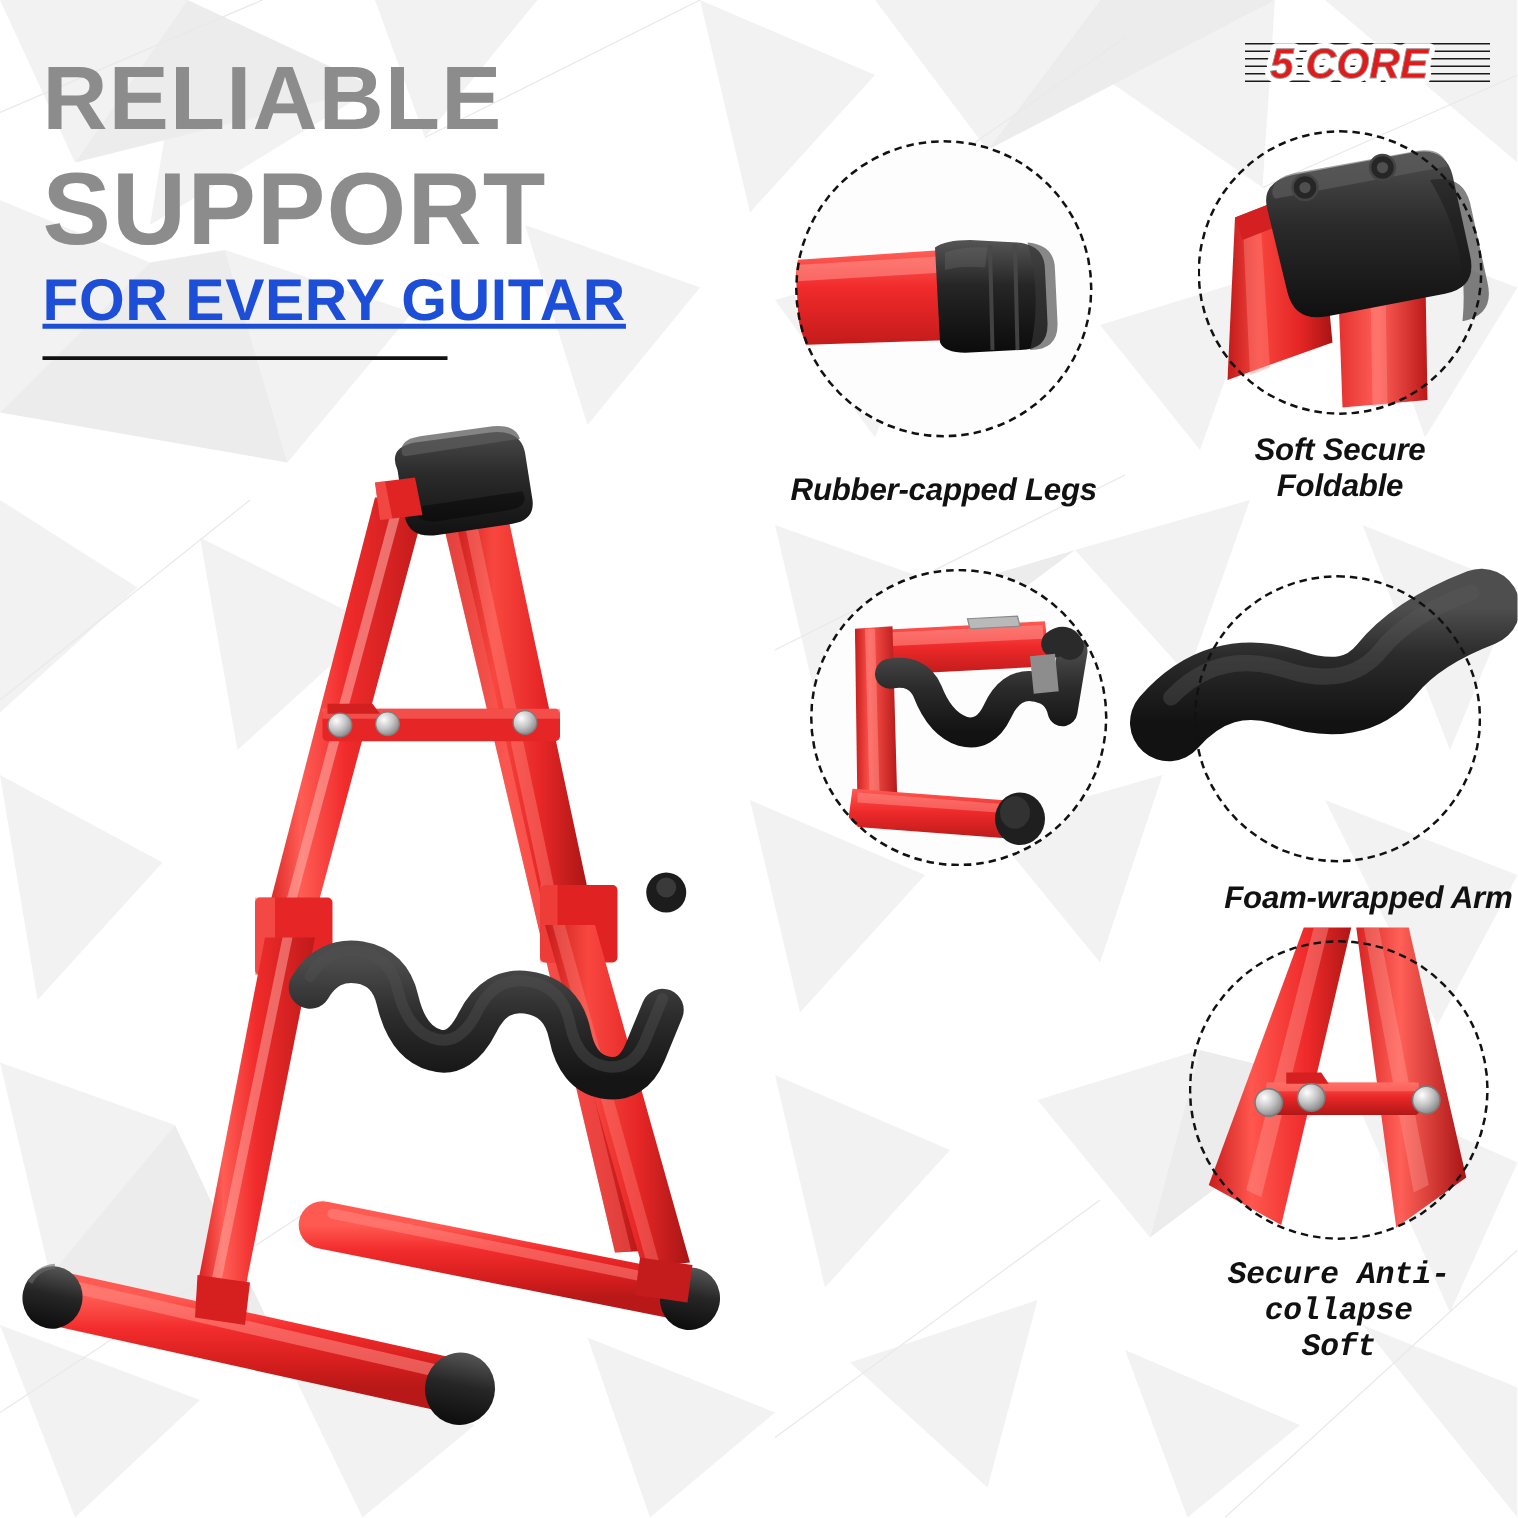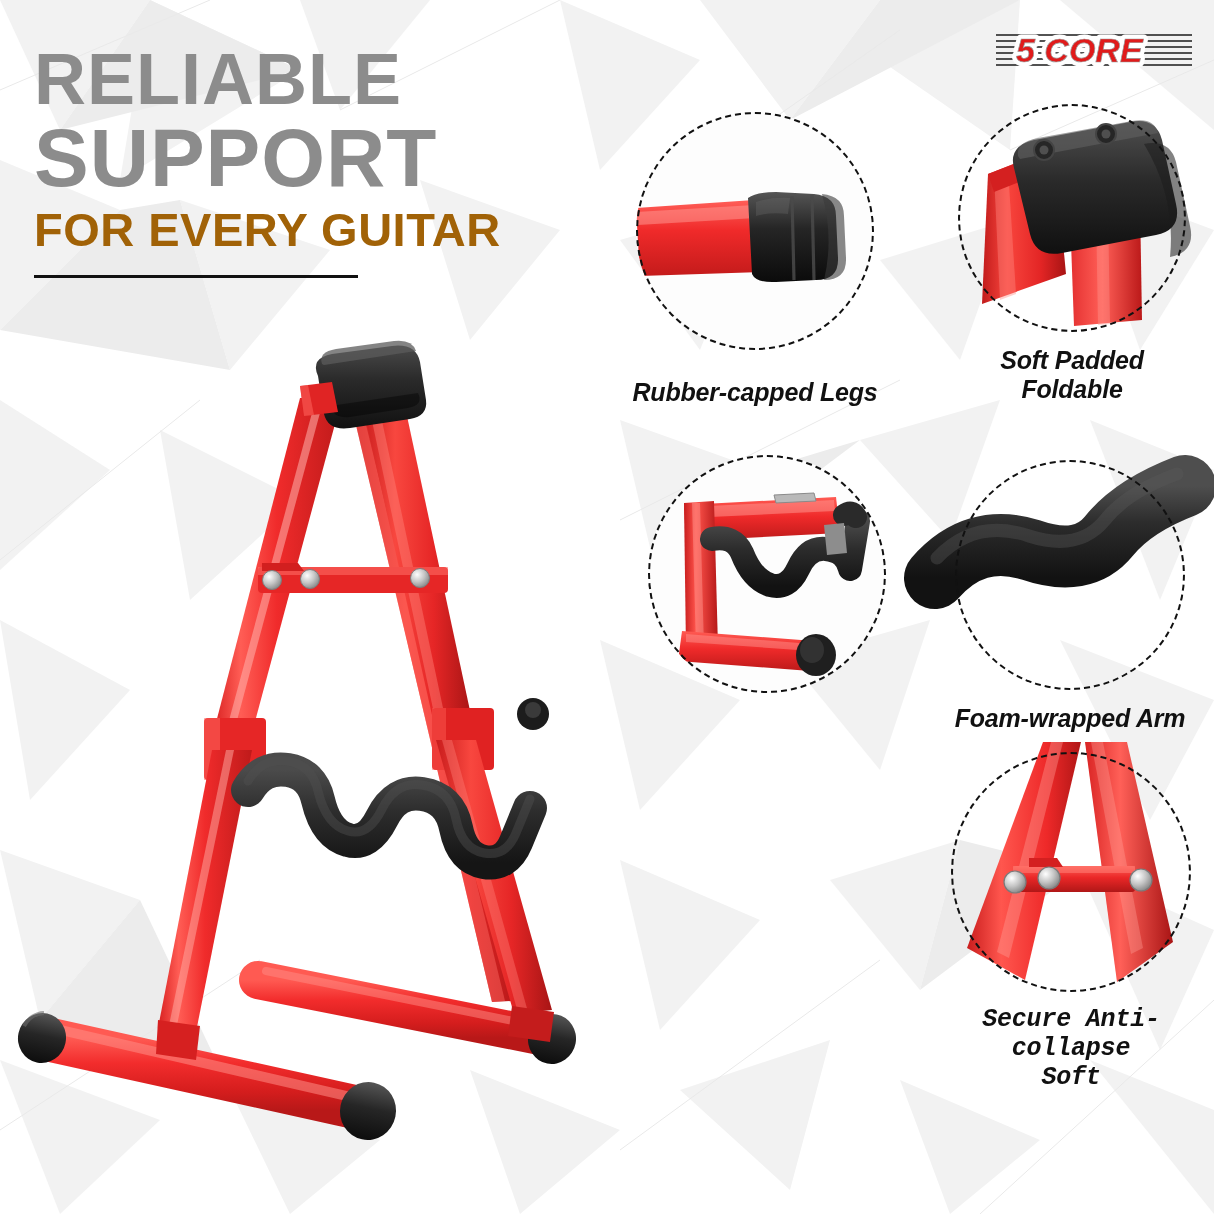--- a/index.html
+++ b/index.html
@@ -26,25 +26,25 @@
   
   #headline {
     position:absolute; left:34px; top:46px; z-index:20;
   }
   .hl-1 {
     font-size:72px; font-weight:bold; line-height:0.92;
     color:#8c8c8c; letter-spacing:1px;
   }
   .hl-2 {
     font-size:82px; font-weight:bold; line-height:0.92;
-    color:#8c8c8c; letter-spacing:1px; margin-top:8px;
+    color:#8c8c8c; letter-spacing:1px; margin-top:18px;
   }
   .hl-3 {
     font-size:47px; font-weight:bold; line-height:1.0;
-    color:#a16207; letter-spacing:0.5px; margin-top:10px;
+    color:#1d4ed8; letter-spacing:0.5px; margin-top:10px;text-decoration:underline;
   }
   #headline-rule {
     width:324px; height:3px; background:#111;
     margin-top:22px;
   }
 
   
   #product-figure {
     position:absolute; left:0px; top:320px;
     width:620px; height:890px; z-index:10;
@@ -90,21 +90,21 @@
   #callout-pads     { left:940px;  top:104px; width:264px; }
   #callout-pads   .callout-circle { width:228px; height:228px; margin:0 auto; }
   #callout-pads   .callout-label  { margin-top:14px; }
 
   #callout-fold     { left:628px;  top:455px; width:278px; }
   #callout-fold   .callout-circle { width:238px; height:238px; margin:0 auto; }
   #callout-fold   .callout-label  { margin-top:12px; }
 
   #callout-foam     { left:930px;  top:460px; width:280px; }
   #callout-foam   .callout-circle { width:230px; height:230px; margin:0 auto; }
-  #callout-foam   .callout-label  { margin-top:14px; }
+  #callout-foam   .callout-label  { margin-top:14px;text-align:right; }
 
   #callout-lock     { left:930px;  top:752px; width:282px;font-family:Liberation Mono, monospace; }
   #callout-lock   .callout-circle { width:240px; height:240px; margin:0 auto; }
   #callout-lock   .callout-label  { margin-top:14px; }
 </style>
 </head>
 <body>
 
 <svg id="bg-texture" viewBox="0 0 1214 1214" xmlns="http://www.w3.org/2000/svg">
   <rect width="1214" height="1214" fill="#ffffff"></rect>
@@ -382,21 +382,21 @@
 
         <circle cx="86" cy="46" r="10" fill="#262626" stroke="#444" stroke-width="2"></circle>
         <circle cx="86" cy="46" r="4.5" fill="#4f4f4f"></circle>
         <circle cx="148" cy="30" r="10" fill="#262626" stroke="#444" stroke-width="2"></circle>
         <circle cx="148" cy="30" r="4.5" fill="#4f4f4f"></circle>
       </svg>
     </div>
     <div class="callout-dash"></div>
   </div>
   <div class="callout-label">
-    <span>Soft Padded</span><br>
+    <span>Soft Secure</span><br>
     <span>Foldable</span>
   </div>
 </div>
 
 <div class="callout" id="callout-fold">
   <div class="callout-circle">
     <div class="callout-art">
       <svg viewBox="0 0 238 238" width="238" height="238" xmlns="http://www.w3.org/2000/svg">
         <defs>
           <linearGradient id="cl3red" x1="0" y1="0" x2="0" y2="1">

